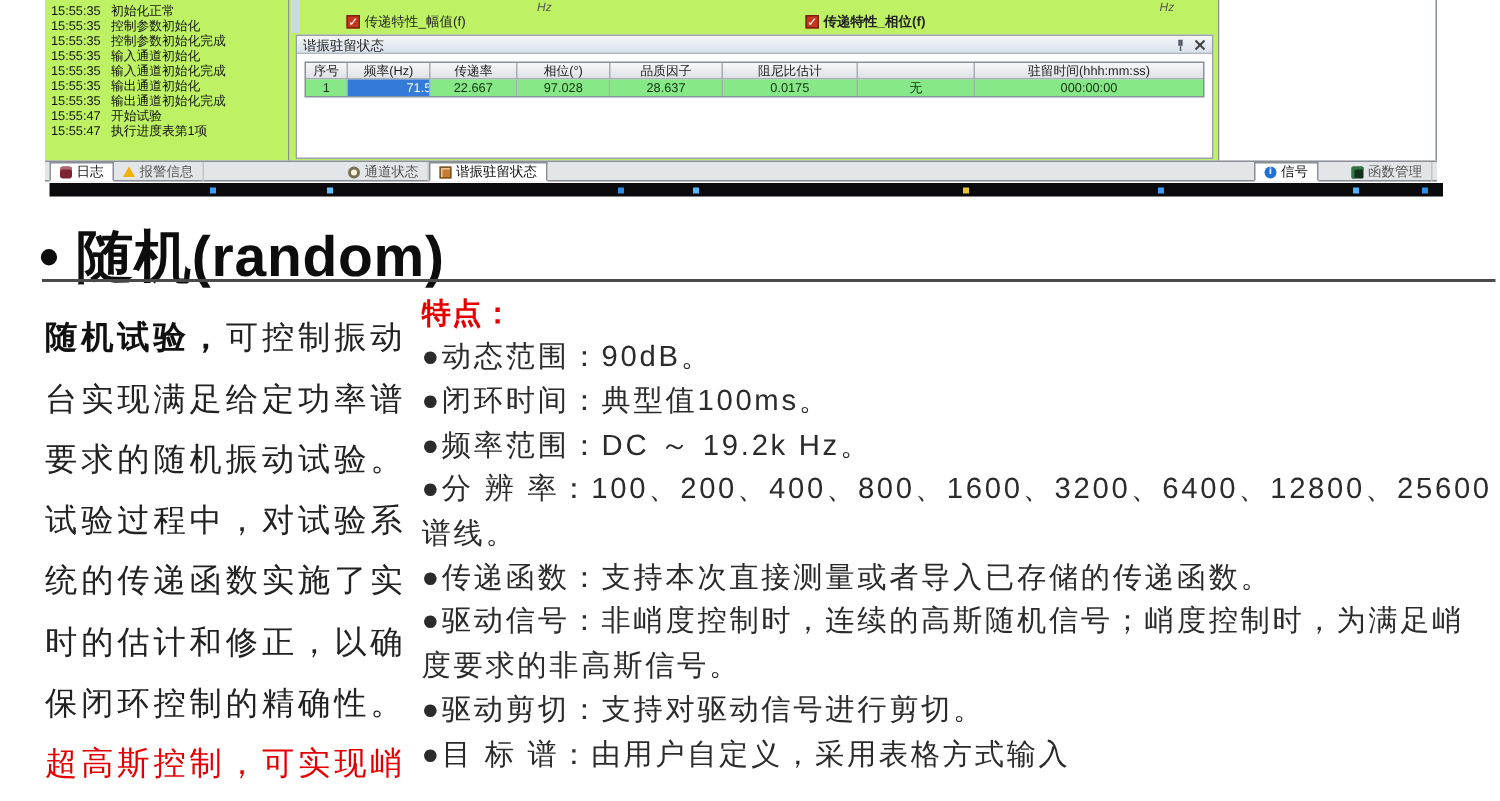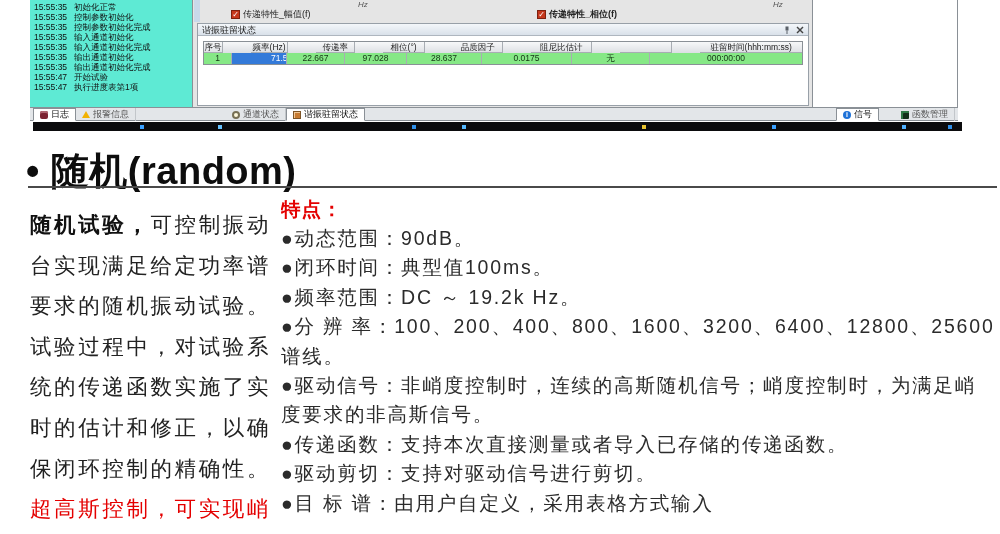--- a/index.html
+++ b/index.html
@@ -4,46 +4,46 @@
 <style>
   * { margin:0; padding:0; box-sizing:border-box; }
   html,body { width:1000px; height:534px; background:#fff; overflow:hidden;
     font-family:"Liberation Sans","DejaVu Sans",sans-serif; }
   .page { position:relative; width:1000px; height:534px; background:#fff; }
 
   
   .shot { position:absolute; left:0; top:0; width:1000px; height:131px; background:#fff; }
 
   .log-panel { position:absolute; left:30px; top:0; width:163px; height:107px;
-    background:#5eead4; border-right:1px solid #8a9096; padding-top:2px; }
+    background:#bef264; border-right:1px solid #8a9096; padding-top:2px; }
   .log-row { height:10px; line-height:10px; font-size:8.5px; color:#111; white-space:nowrap; display:flex; }
   .log-time { display:inline-block; width:44px; padding-left:4px; }
   .log-msg { display:inline-block; }
 
   .mid-area { position:absolute; left:193px; top:0; width:620px; height:107px;
-    background:#e5e5e5; border-right:1px solid #8a9096; }
+    background:#bef264; border-right:1px solid #8a9096; }
   .splitter { position:absolute; left:1px; top:0; width:6px; height:22px; background:#c9d9ea; }
   .axis-label { position:absolute; top:0; font-size:8px; font-style:italic; color:#555; }
   .legend { position:absolute; top:8px; display:flex; align-items:center; gap:3px;
     font-size:9px; color:#222; }
   .cbx { display:inline-block; width:9px; height:9px; background:#c6381d; border:1px solid #7e2110;
     color:#fff; font-size:8px; line-height:8px; text-align:center; }
   .cbx::after { content:"✓"; }
 
   .dwell-panel { position:absolute; left:4px; top:23px; width:612px; height:83px;
     border:1px solid #98a0a8; background:#fff; }
   .dwell-title { height:12px; background:linear-gradient(#f4f7fa,#d9e1ea);
     border-bottom:1px solid #aeb6bf; font-size:9px; line-height:12px; color:#222;
     padding-left:4px; position:relative; }
   .dwell-btns { position:absolute; right:4px; top:2px; display:flex; gap:5px; }
   .dwell-btns svg { display:block; }
   .dwell-table { position:absolute; left:5px; top:17px; width:600px;
     border:1px solid #8a9096; }
   .trow { display:flex; }
-  .thead { background:linear-gradient(#f7f8f9,#dcdfe3);gap:28px; }
+  .thead { background:linear-gradient(#f7f8f9,#dcdfe3); }
   .th, .td { height:11px; line-height:10px; font-size:8.5px; text-align:center;
     border-right:1px solid #a8adb3; overflow:hidden; color:#222; }
   .thead .th { border-bottom:1px solid #a8adb3; }
   .tbody .td { background:#86e886; color:#123312; }
   .td.sel-cell { background:#337ad9; color:#fff;padding-left:39px; }
   .th:nth-of-type(1), .td:nth-of-type(1) { width:28px; }
   .th:nth-of-type(2), .td:nth-of-type(2) { width:55px; }
   .th:nth-of-type(3), .td:nth-of-type(3) { width:58px; }
   .th:nth-of-type(4), .td:nth-of-type(4) { width:62px; }
   .th:nth-of-type(5), .td:nth-of-type(5) { width:75px; }
@@ -296,22 +296,22 @@
 
       <div class="feat">●动态范围：90dB。</div>
 
 
       <div class="feat">●闭环时间：典型值100ms。</div>
 
       <div class="feat">●频率范围：DC ～ 19.2k Hz。</div>
 
       <div class="feat">●分 辨 率：100、200、400、800、1600、3200、6400、12800、25600谱线。</div>
 
+      <div class="feat">●传递函数：支持本次直接测量或者导入已存储的传递函数。</div>
+
       <div class="feat">●驱动信号：非峭度控制时，连续的高斯随机信号；峭度控制时，为满足峭度要求的非高斯信号。</div>
 
-      <div class="feat">●传递函数：支持本次直接测量或者导入已存储的传递函数。</div>
-
       <div class="feat">●驱动剪切：支持对驱动信号进行剪切。</div>
 
       <div class="feat">●目 标 谱：由用户自定义，采用表格方式输入</div>
     </div>
 
 </div>
 
 </body></html>

